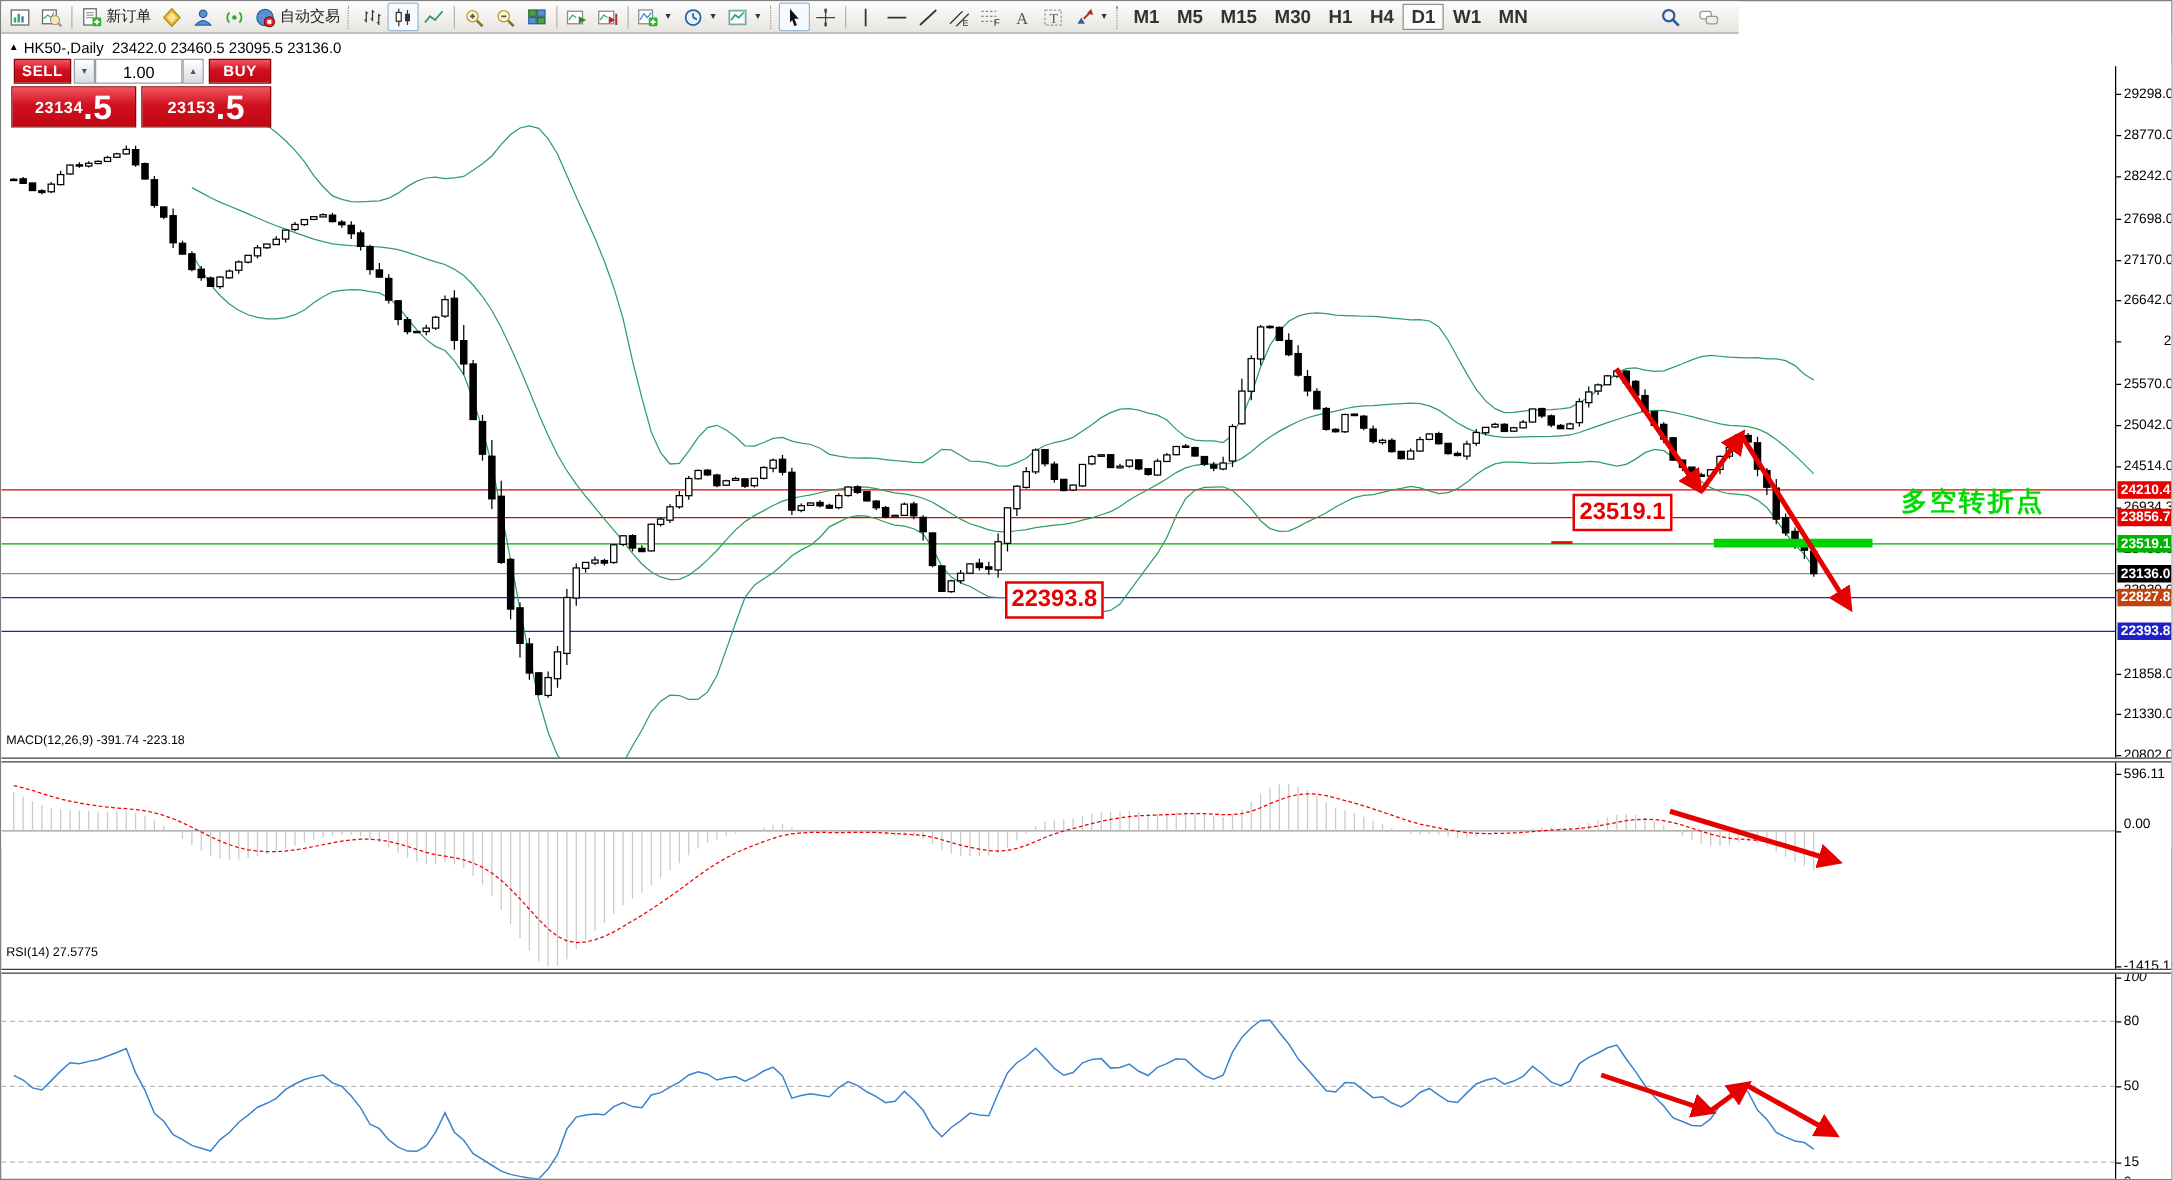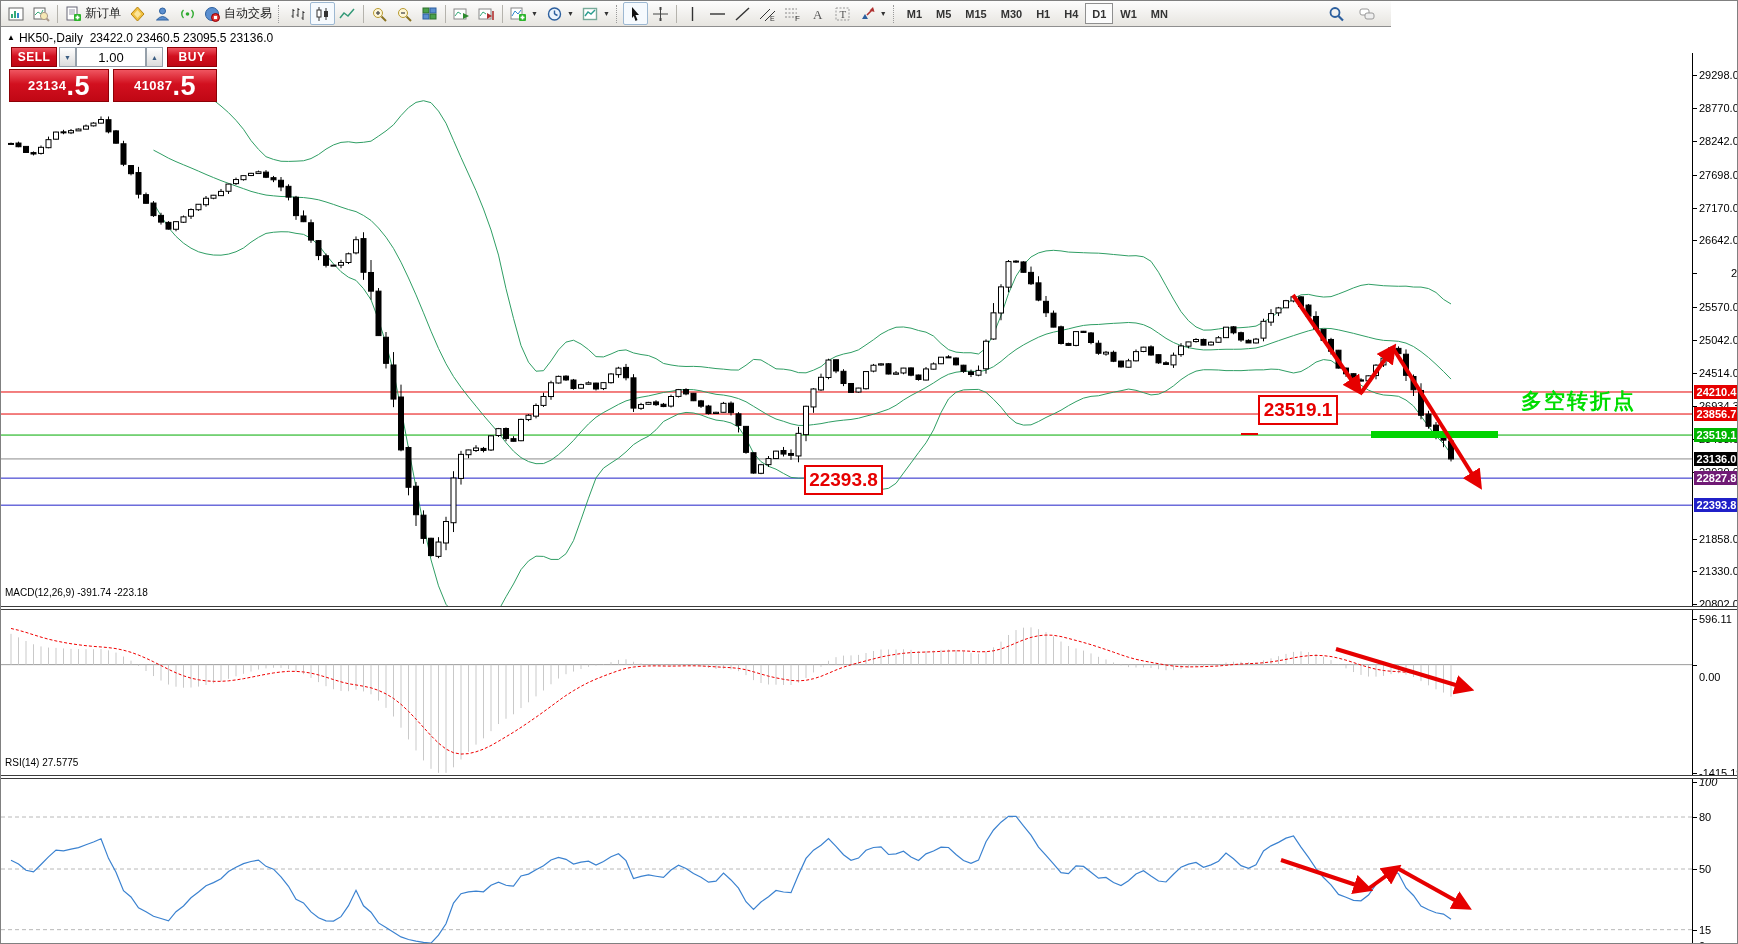--- a/index.html
+++ b/index.html
@@ -4,21 +4,21 @@
 <style>
   html,body{margin:0;padding:0;background:#d4d0c8;font-family:"Liberation Sans",sans-serif;}
   #app{position:relative;width:1738px;height:944px;background:#fff;overflow:hidden;border:1px solid #808080;box-sizing:border-box;}
   
   .toolbar{position:absolute;left:0;top:0;width:1390px;height:26px;background:linear-gradient(#fdfdfd,#e7e5e0);border-bottom:1px solid #8f8f8f;display:flex;align-items:center;padding:0 3px;box-sizing:border-box;}
   .tbtn{display:flex;align-items:center;gap:3px;height:21px;padding:0 3px;border:1px solid transparent;border-radius:2px;font-size:12px;color:#1a1a1a;cursor:default;white-space:nowrap;}
   .tbtn.active{border:1px solid #9db8d2;background:#f6fafe;}
   .tsep{width:1px;height:18px;background:#b5b3ad;margin:0 3px;flex:0 0 auto;}
   .thandle{width:4px;height:18px;border-left:1px dotted #9a9a9a;margin:0 2px;flex:0 0 auto;}
   .caret{font-size:7px;color:#333;margin-left:1px;}
-  .tf-btn{font-size:11px;font-weight:bold;color:#333;height:19px;display:flex;align-items:center;padding:0 6px;border:1px solid transparent;}
+  .tf-btn{font-size:15px;font-weight:bold;color:#333;height:19px;display:flex;align-items:center;padding:0 6px;border:1px solid transparent;}
   .tf-btn.active{background:#fbfbfb;border:1px solid #8f8f8f;}
   .tb-right{margin-left:auto;display:flex;align-items:center;gap:6px;padding-right:8px;}
   .ticon{display:inline-block;width:17px;height:16px;}
   .ticon svg{display:block;}
   
   #chartwin{position:absolute;left:0;top:26px;width:1738px;height:652px;background:#fff;}
   .pane-svg{position:absolute;left:0;}
   .psep{position:absolute;left:0;width:1738px;height:4px;background:#fff;border-top:1px solid #3c3c3c;border-bottom:1px solid #3c3c3c;box-sizing:border-box;z-index:6;}
   .axis-col{position:absolute;left:1691px;top:26px;width:47px;height:902px;background:#fff;border-left:1px solid #000;z-index:5;}
   .pl{position:absolute;left:6px;font-size:11px;color:#000;white-space:nowrap;}
@@ -998,21 +998,21 @@
     <div class="oc btn-red oc-sell" style="left:10px;top:20px;width:46px;height:20px">SELL</div>
     <div class="oc oc-spin" style="left:58px;top:20px;width:17px;height:20px">▼</div>
     <input class="oc oc-vol" style="left: 75px; top: 20px; width: 70px;" value="1.00">
     <div class="oc oc-spin" style="left:145px;top:20px;width:17px;height:20px">▲</div>
     <div class="oc btn-red oc-buy" style="left:166px;top:20px;width:50px;height:20px">BUY</div>
     <div class="oc btn-red price-big" style="left:8px;top:42px;width:100px;height:33px">
       <span>23134</span>
         <span class="frac">.5</span>
     </div>
     <div class="oc btn-red price-big" style="left:112px;top:42px;width:104px;height:33px">
-      <span>41087</span>
+      <span>23153</span>
         <span class="frac">.5</span>
     </div>
 
     <div class="ind-label" style="left:4px;top:560px">MACD(12,26,9) -391.74 -223.18</div>
     <div class="ind-label" style="left:4px;top:730px">RSI(14) 27.5775</div>
 
     <div class="ann-label" id="ann1" style="left: 1257px; top: 368px; width: 76px; height: 26px;">23519.1</div>
     <div class="ann-label" id="ann2" style="left: 803px; top: 438px; width: 75px; height: 26px;">22393.8</div>
     <div class="cn-note" id="cnnote" style="left: 1520px; top: 360px;">多空转折点</div>
 
@@ -1045,34 +1045,34 @@
         <div class="pl" style="top: 412.76px;">22930.0</div>
         <div class="ptick" style="top: 485.551px;"></div>
         <div class="pl" style="top: 479.551px;">21858.0</div>
         <div class="ptick" style="top: 518.449px;"></div>
         <div class="pl" style="top: 512.449px;">21330.0</div>
         <div class="ptick" style="top: 551.346px;"></div>
         <div class="pl" style="top: 545.346px;">20802.0</div>
         <div class="ptick" style="top: 566px;"></div>
         <div class="pl" style="top: 560px;">596.11</div>
         <div class="ptick" style="top: 611.643px;"></div>
-        <div class="pl" style="top: 618px;">0.00</div>
+        <div class="pl" style="top: 600px;">0.00</div>
         <div class="ptick" style="top: 720px;"></div>
         <div class="pl" style="top: 714px;">-1415.19</div>
         <div class="ptick" style="top: 729.335px;"></div>
         <div class="pl" style="top: 723.335px; font-style: italic;">100</div>
         <div class="ptick" style="top: 764.001px;"></div>
         <div class="pl" style="top: 758.001px;">80</div>
         <div class="ptick" style="top: 816px;"></div>
         <div class="pl" style="top: 810px;">50</div>
         <div class="ptick" style="top: 876.665px;"></div>
         <div class="pl" style="top: 870.665px;">15</div>
         <div class="pl" style="top: 887px;">0</div>
         <div class="pbadge" style="top: 331.984px; background: rgb(230, 0, 0);">24210.4</div>
         <div class="pbadge" style="top: 354.022px; background: rgb(230, 0, 0);">23856.7</div>
         <div class="pbadge" style="top: 375.056px; background: rgb(0, 180, 0);">23519.1</div>
         <div class="pbadge" style="top: 398.925px; background: rgb(0, 0, 0);">23136.0</div>
-        <div class="pbadge" style="top: 418.128px; background: #701a75;">22827.8</div>
+        <div class="pbadge" style="top: 418.128px; background: #c2410c;">22827.8</div>
         <div class="pbadge" style="top: 445.168px; background: rgb(32, 32, 200);">22393.8</div>
       </div>
 
   </div>
 </div>
 
 </body></html>

